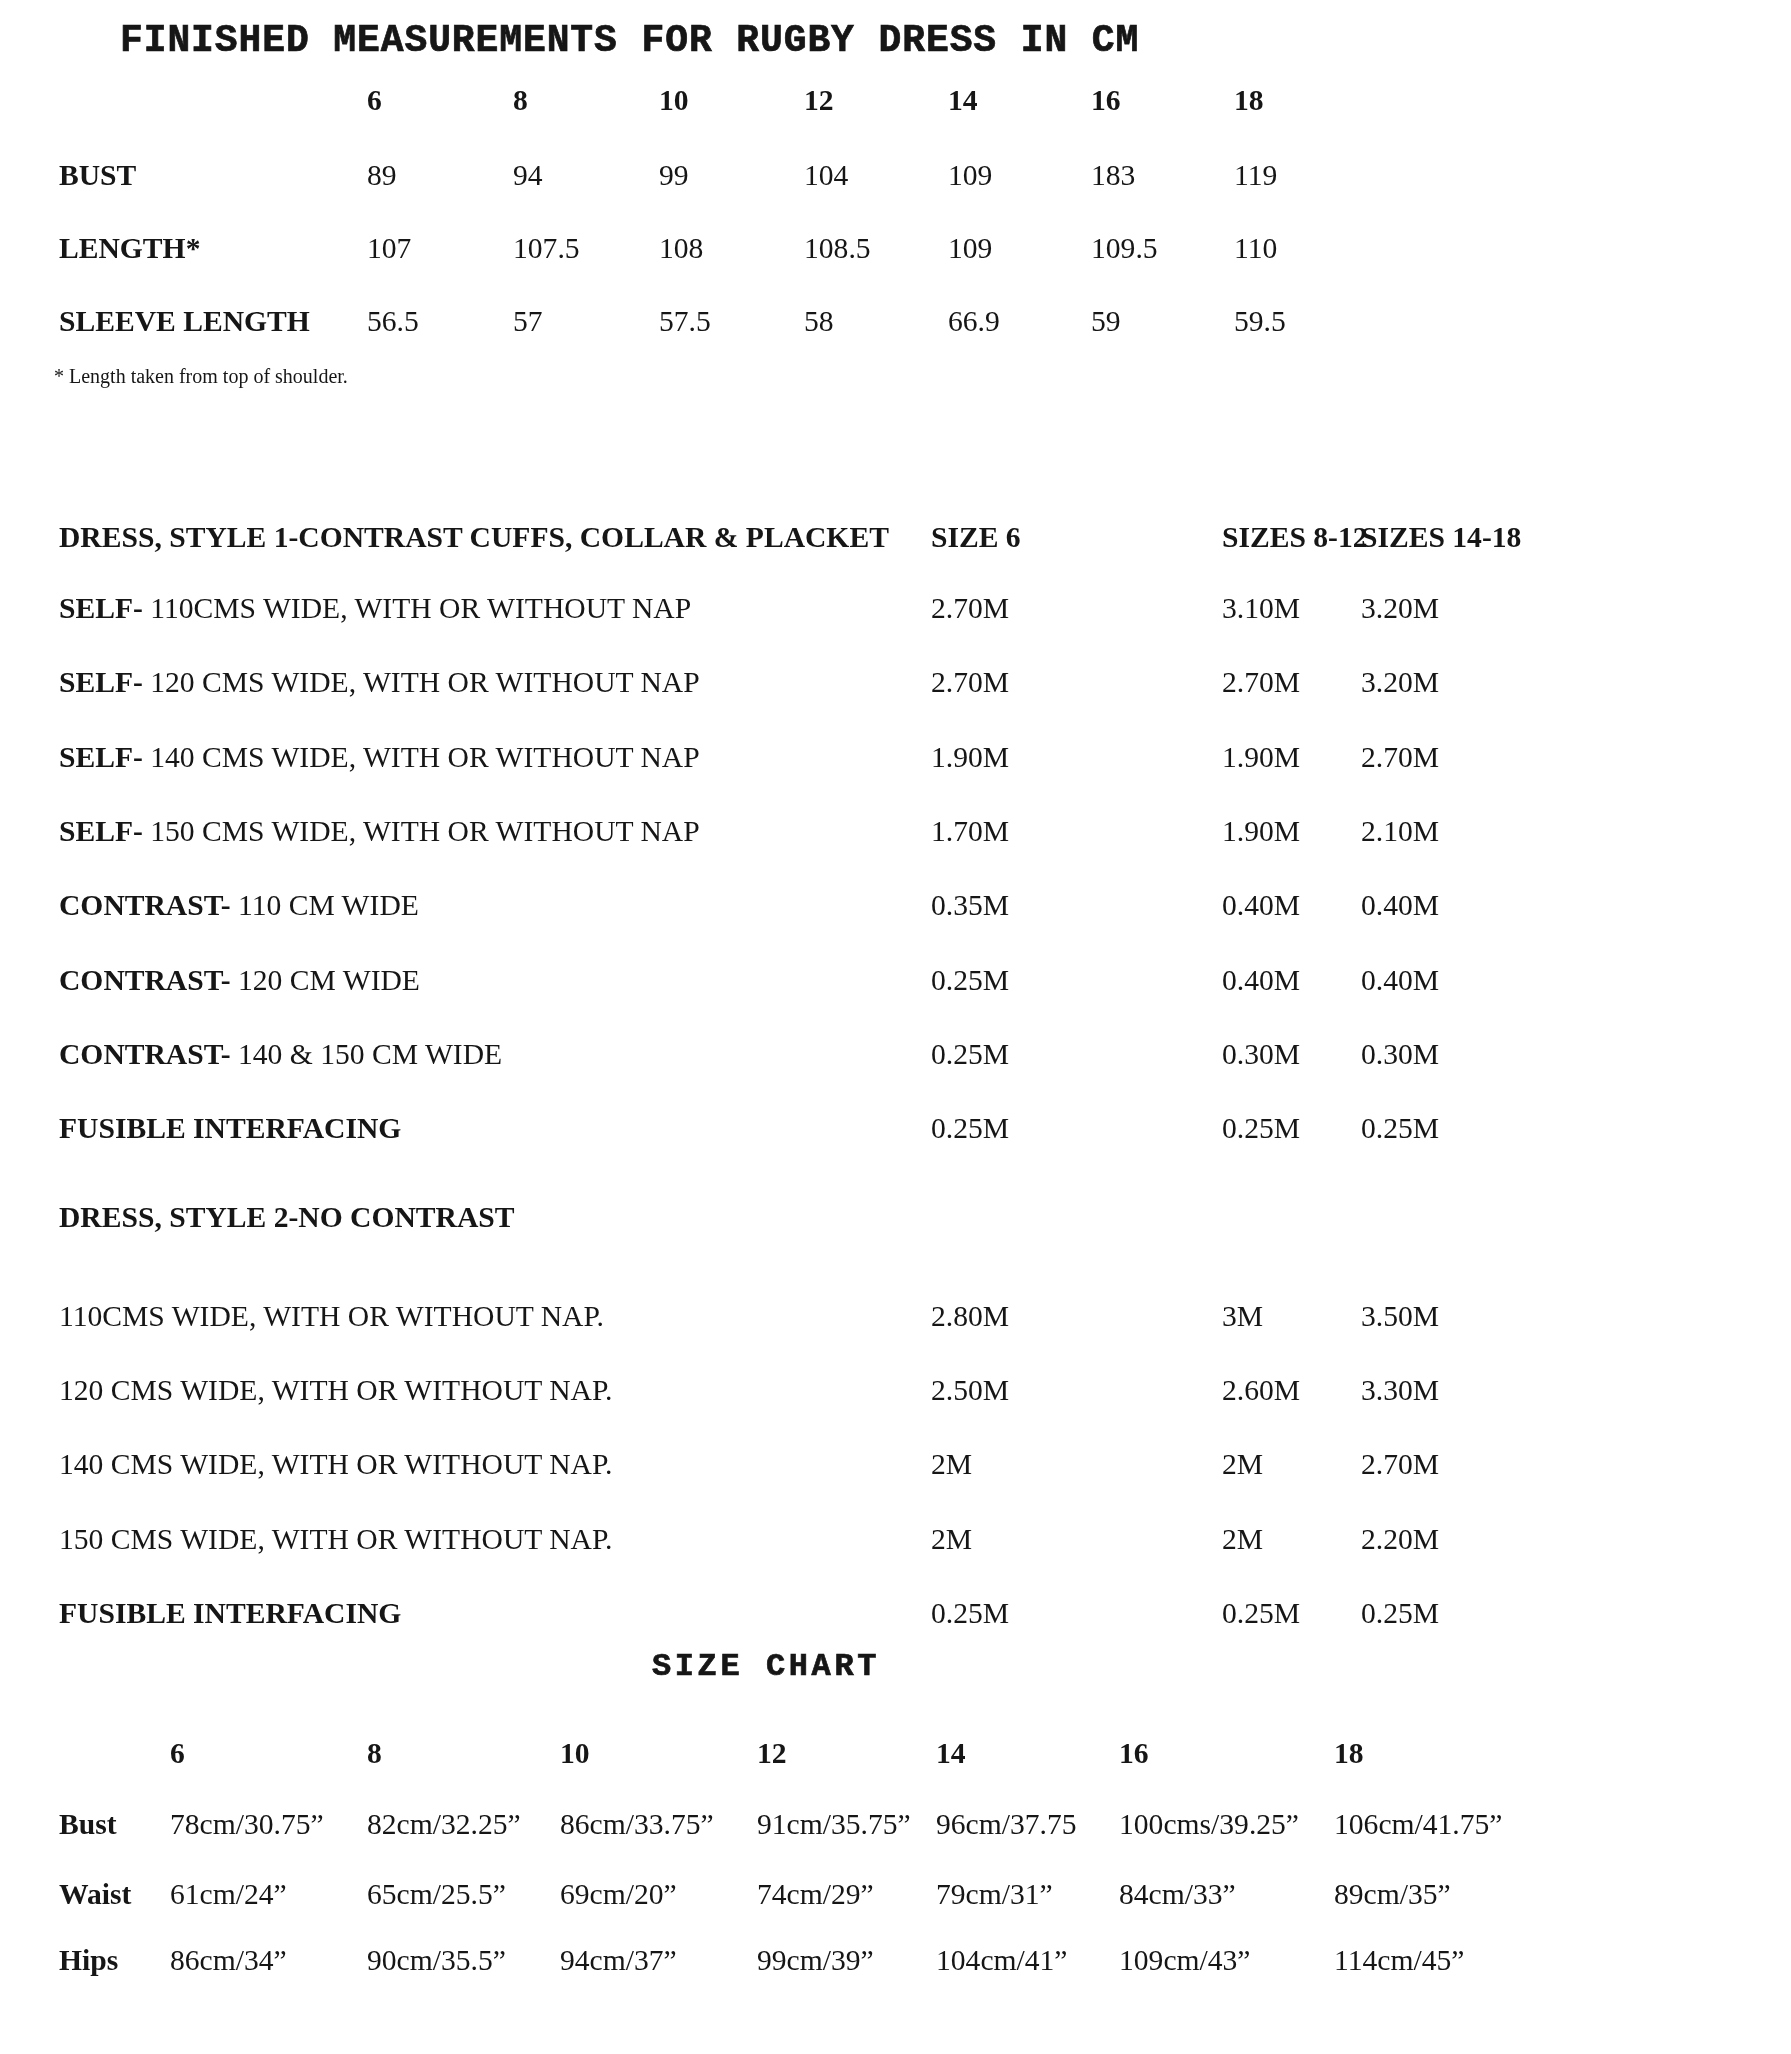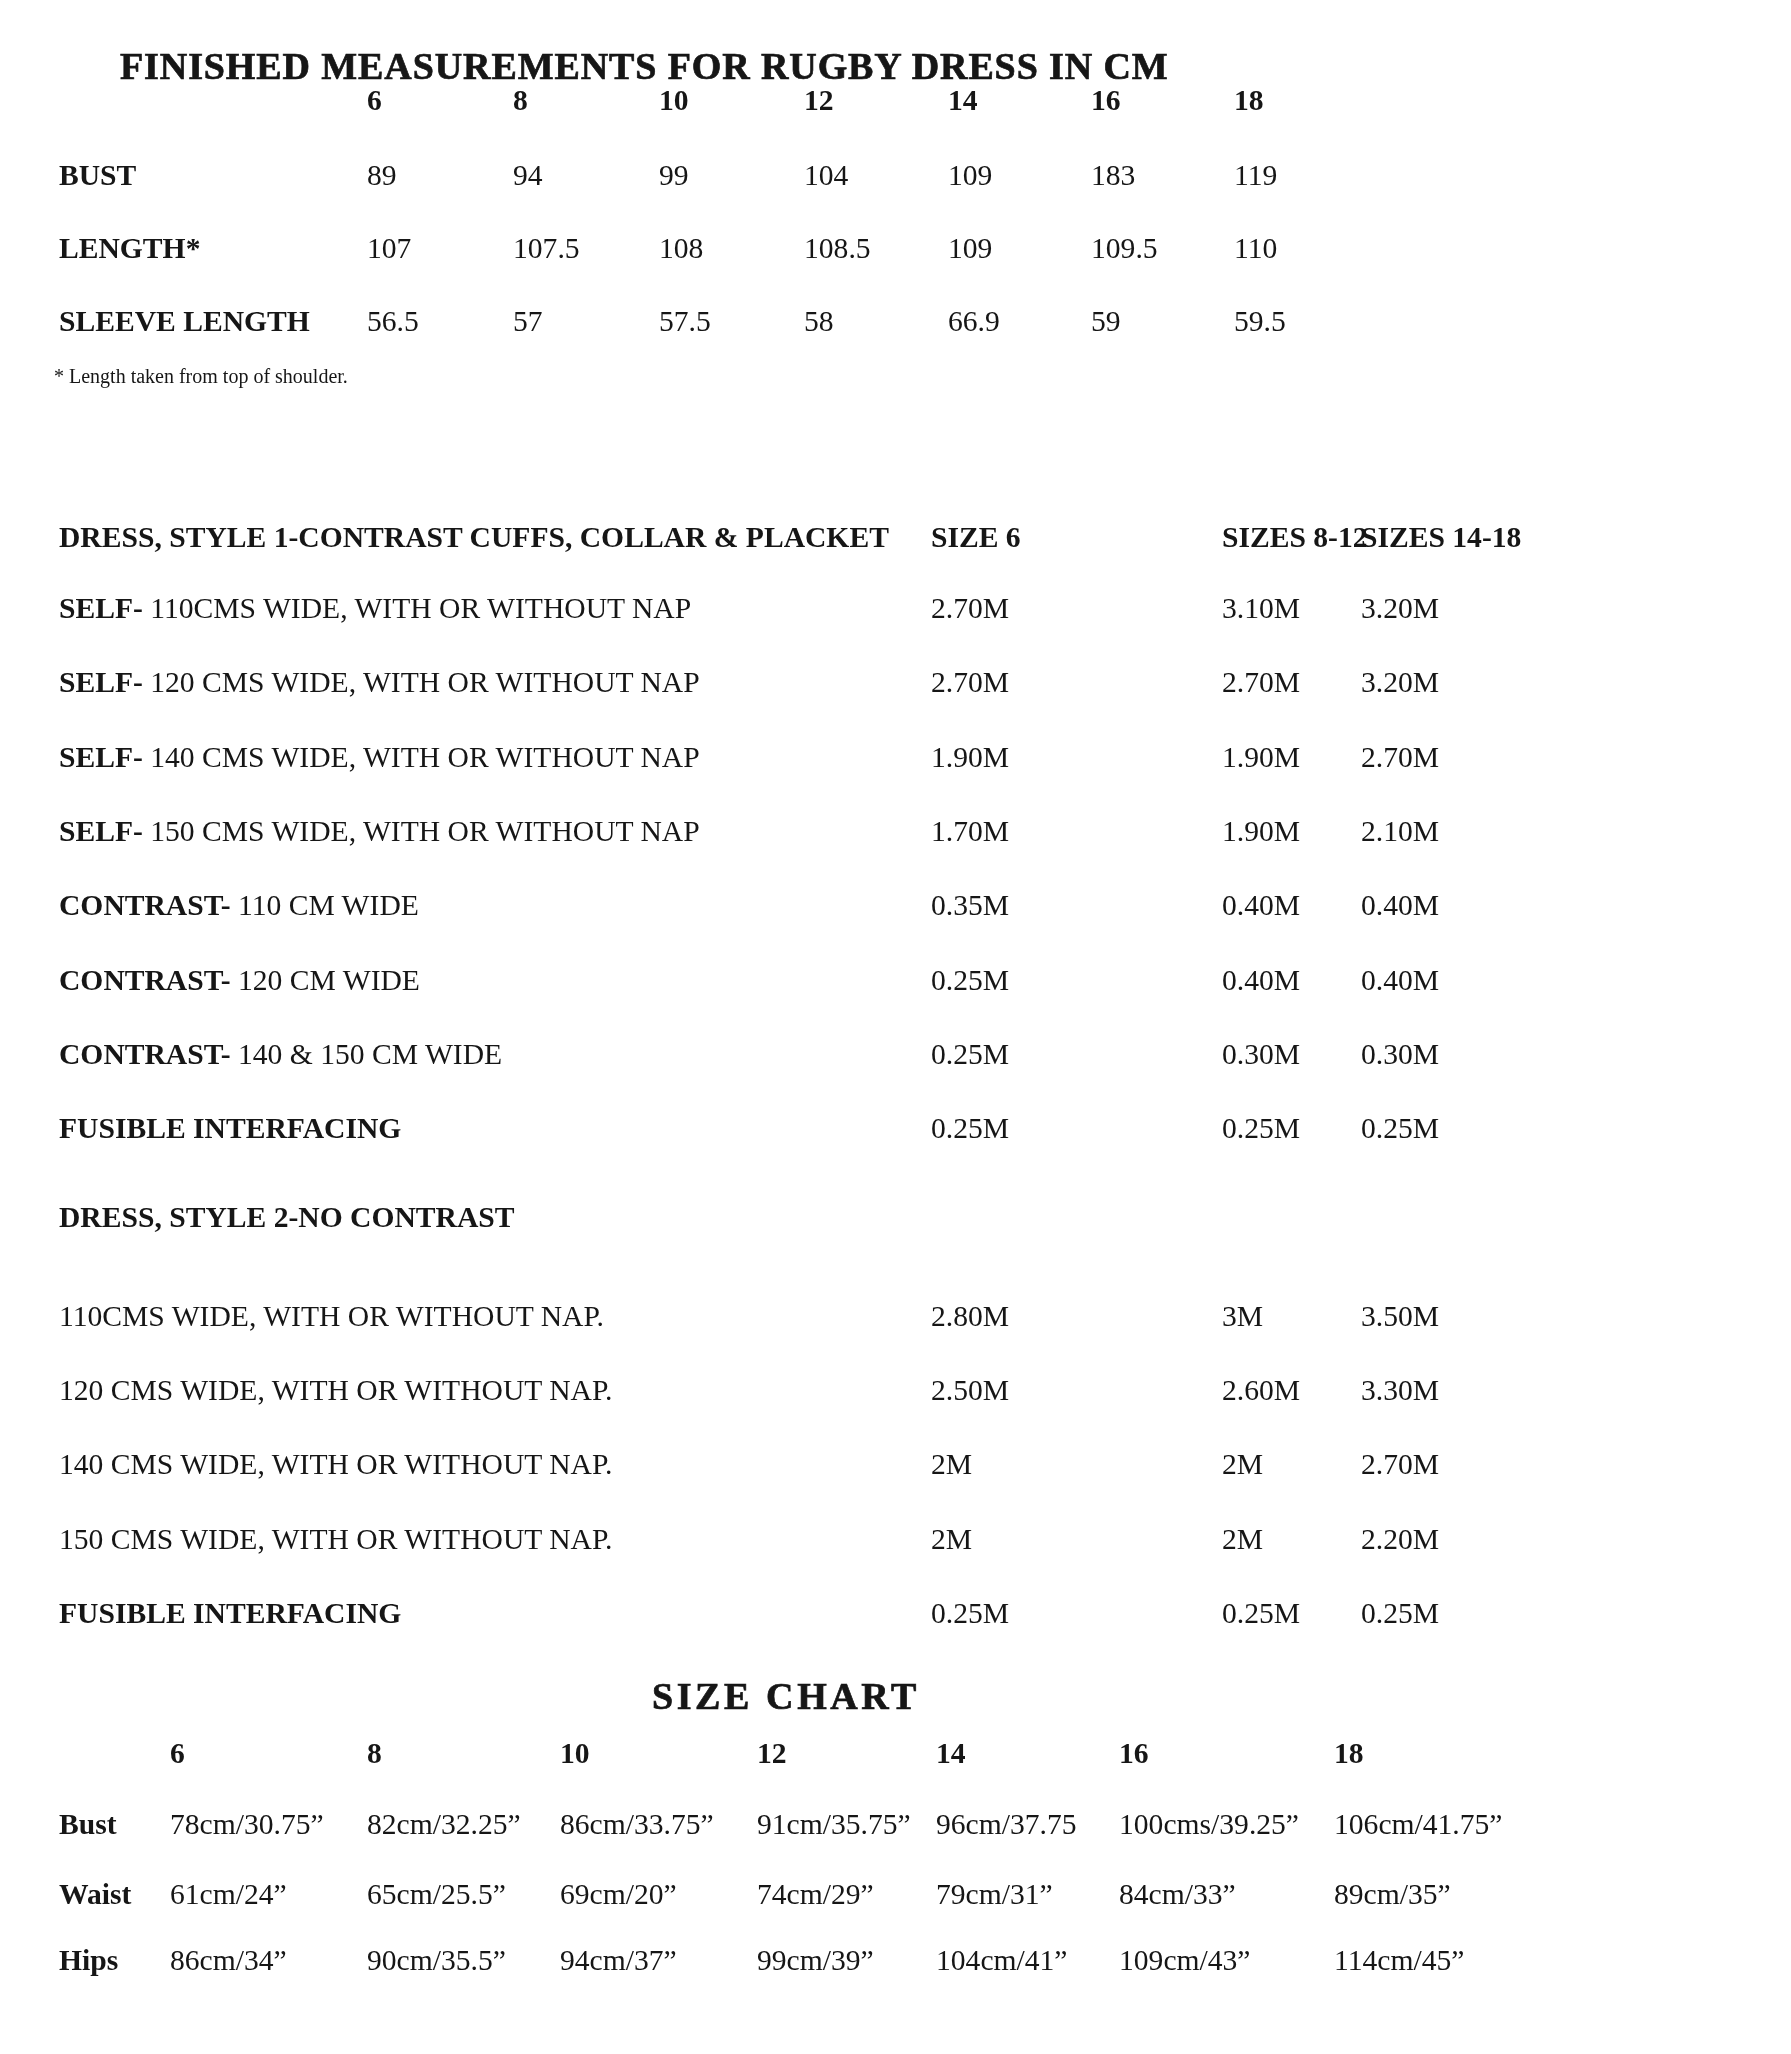--- a/index.html
+++ b/index.html
@@ -13,28 +13,27 @@
     color:#161616;
     line-height:1.15;
     overflow:hidden;
   }
   .row{position:absolute;left:0;width:100%;white-space:nowrap;}
   .cell{position:absolute;white-space:nowrap;}
   .b{font-weight:bold;}
   .label{left:59px;}
   
   .heavy{
-    font-family:Liberation Serif, serif;
+    font-family:Liberation Mono, monospace;
     font-weight:bold;
-    margin-top:26px;
     -webkit-text-stroke:0.7px currentColor;
   }
   .title{font-size:38px;letter-spacing:0.9px;}
   .h2{font-size:38px;letter-spacing:0.9px;}
-  .h3{font-size:38px;letter-spacing:3.6px;text-align:center;}
+  .h3{font-size:32px;letter-spacing:3.6px;text-align:center;}
   .footnote{font-size:20px;text-align:right;}
   
   .mc0{left:367px}.mc1{left:513px}.mc2{left:659px}.mc3{left:804px}
   .mc4{left:948px}.mc5{left:1091px}.mc6{left:1234px}
   
   .f0{left:931px}.f1{left:1222px}.f2{left:1361px}
   
   .s0{left:170px}.s1{left:367px}.s2{left:560px}.s3{left:757px}
   .s4{left:936px}.s5{left:1119px}.s6{left:1334px}
 </style>

